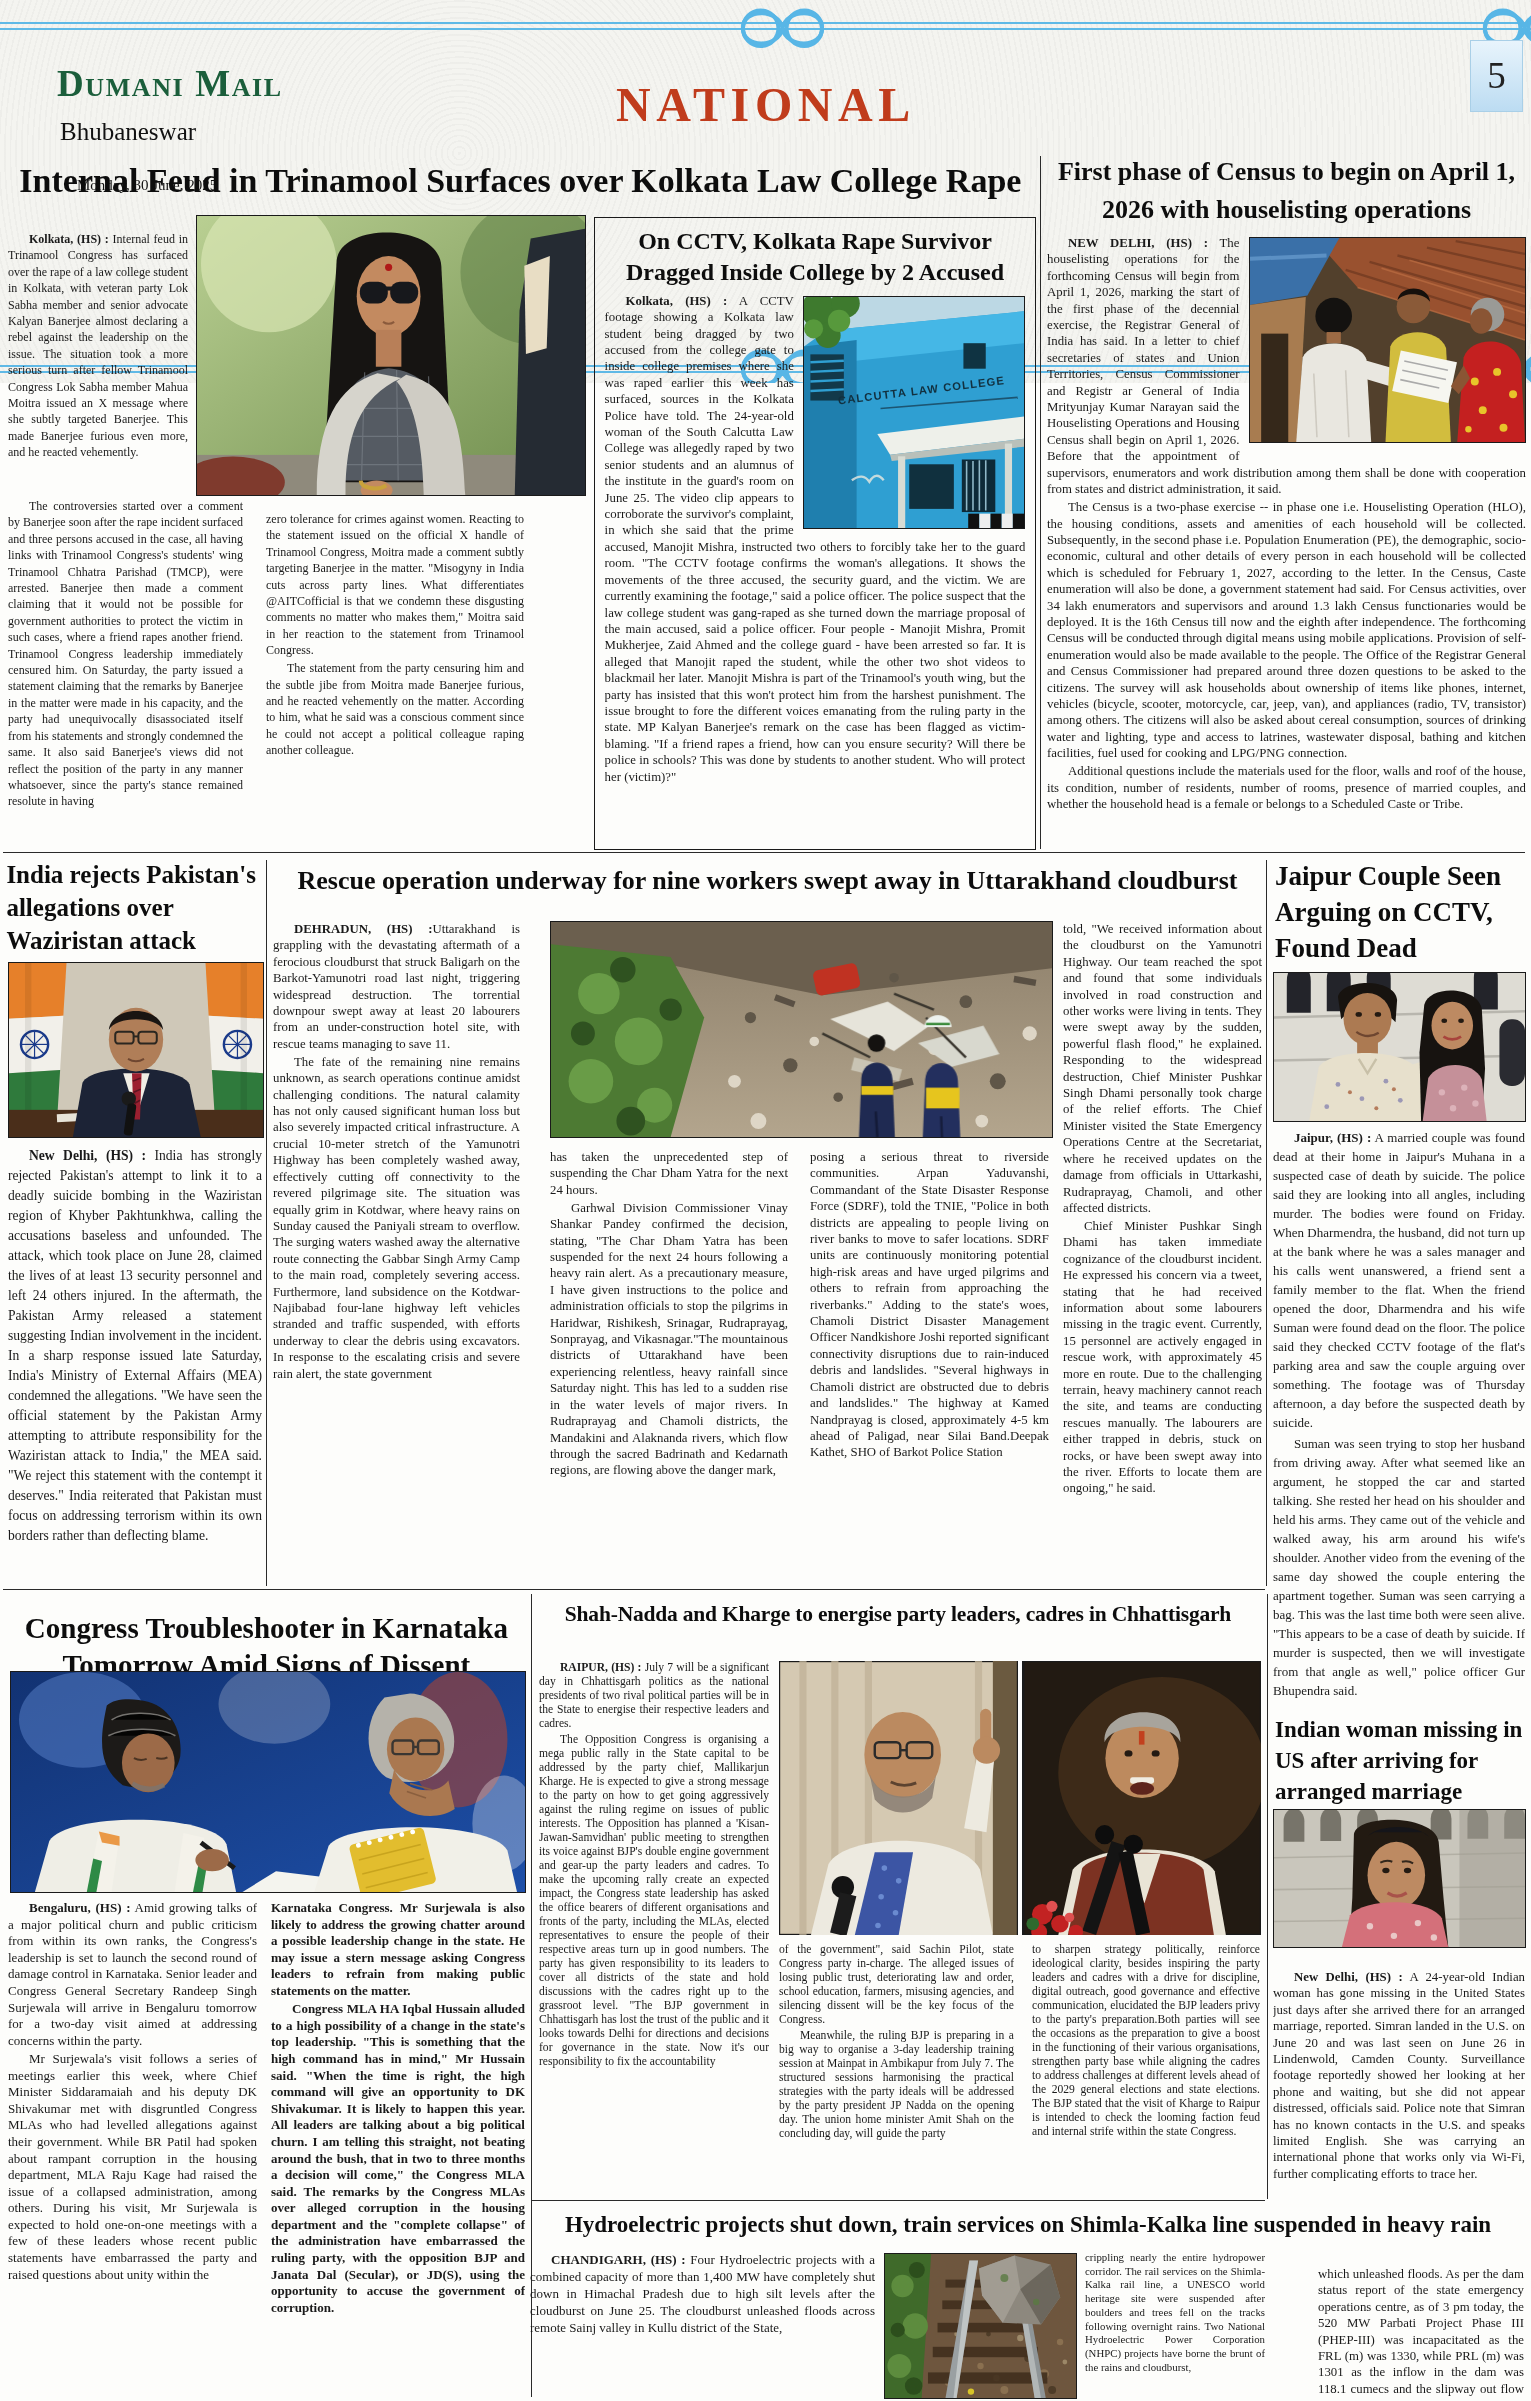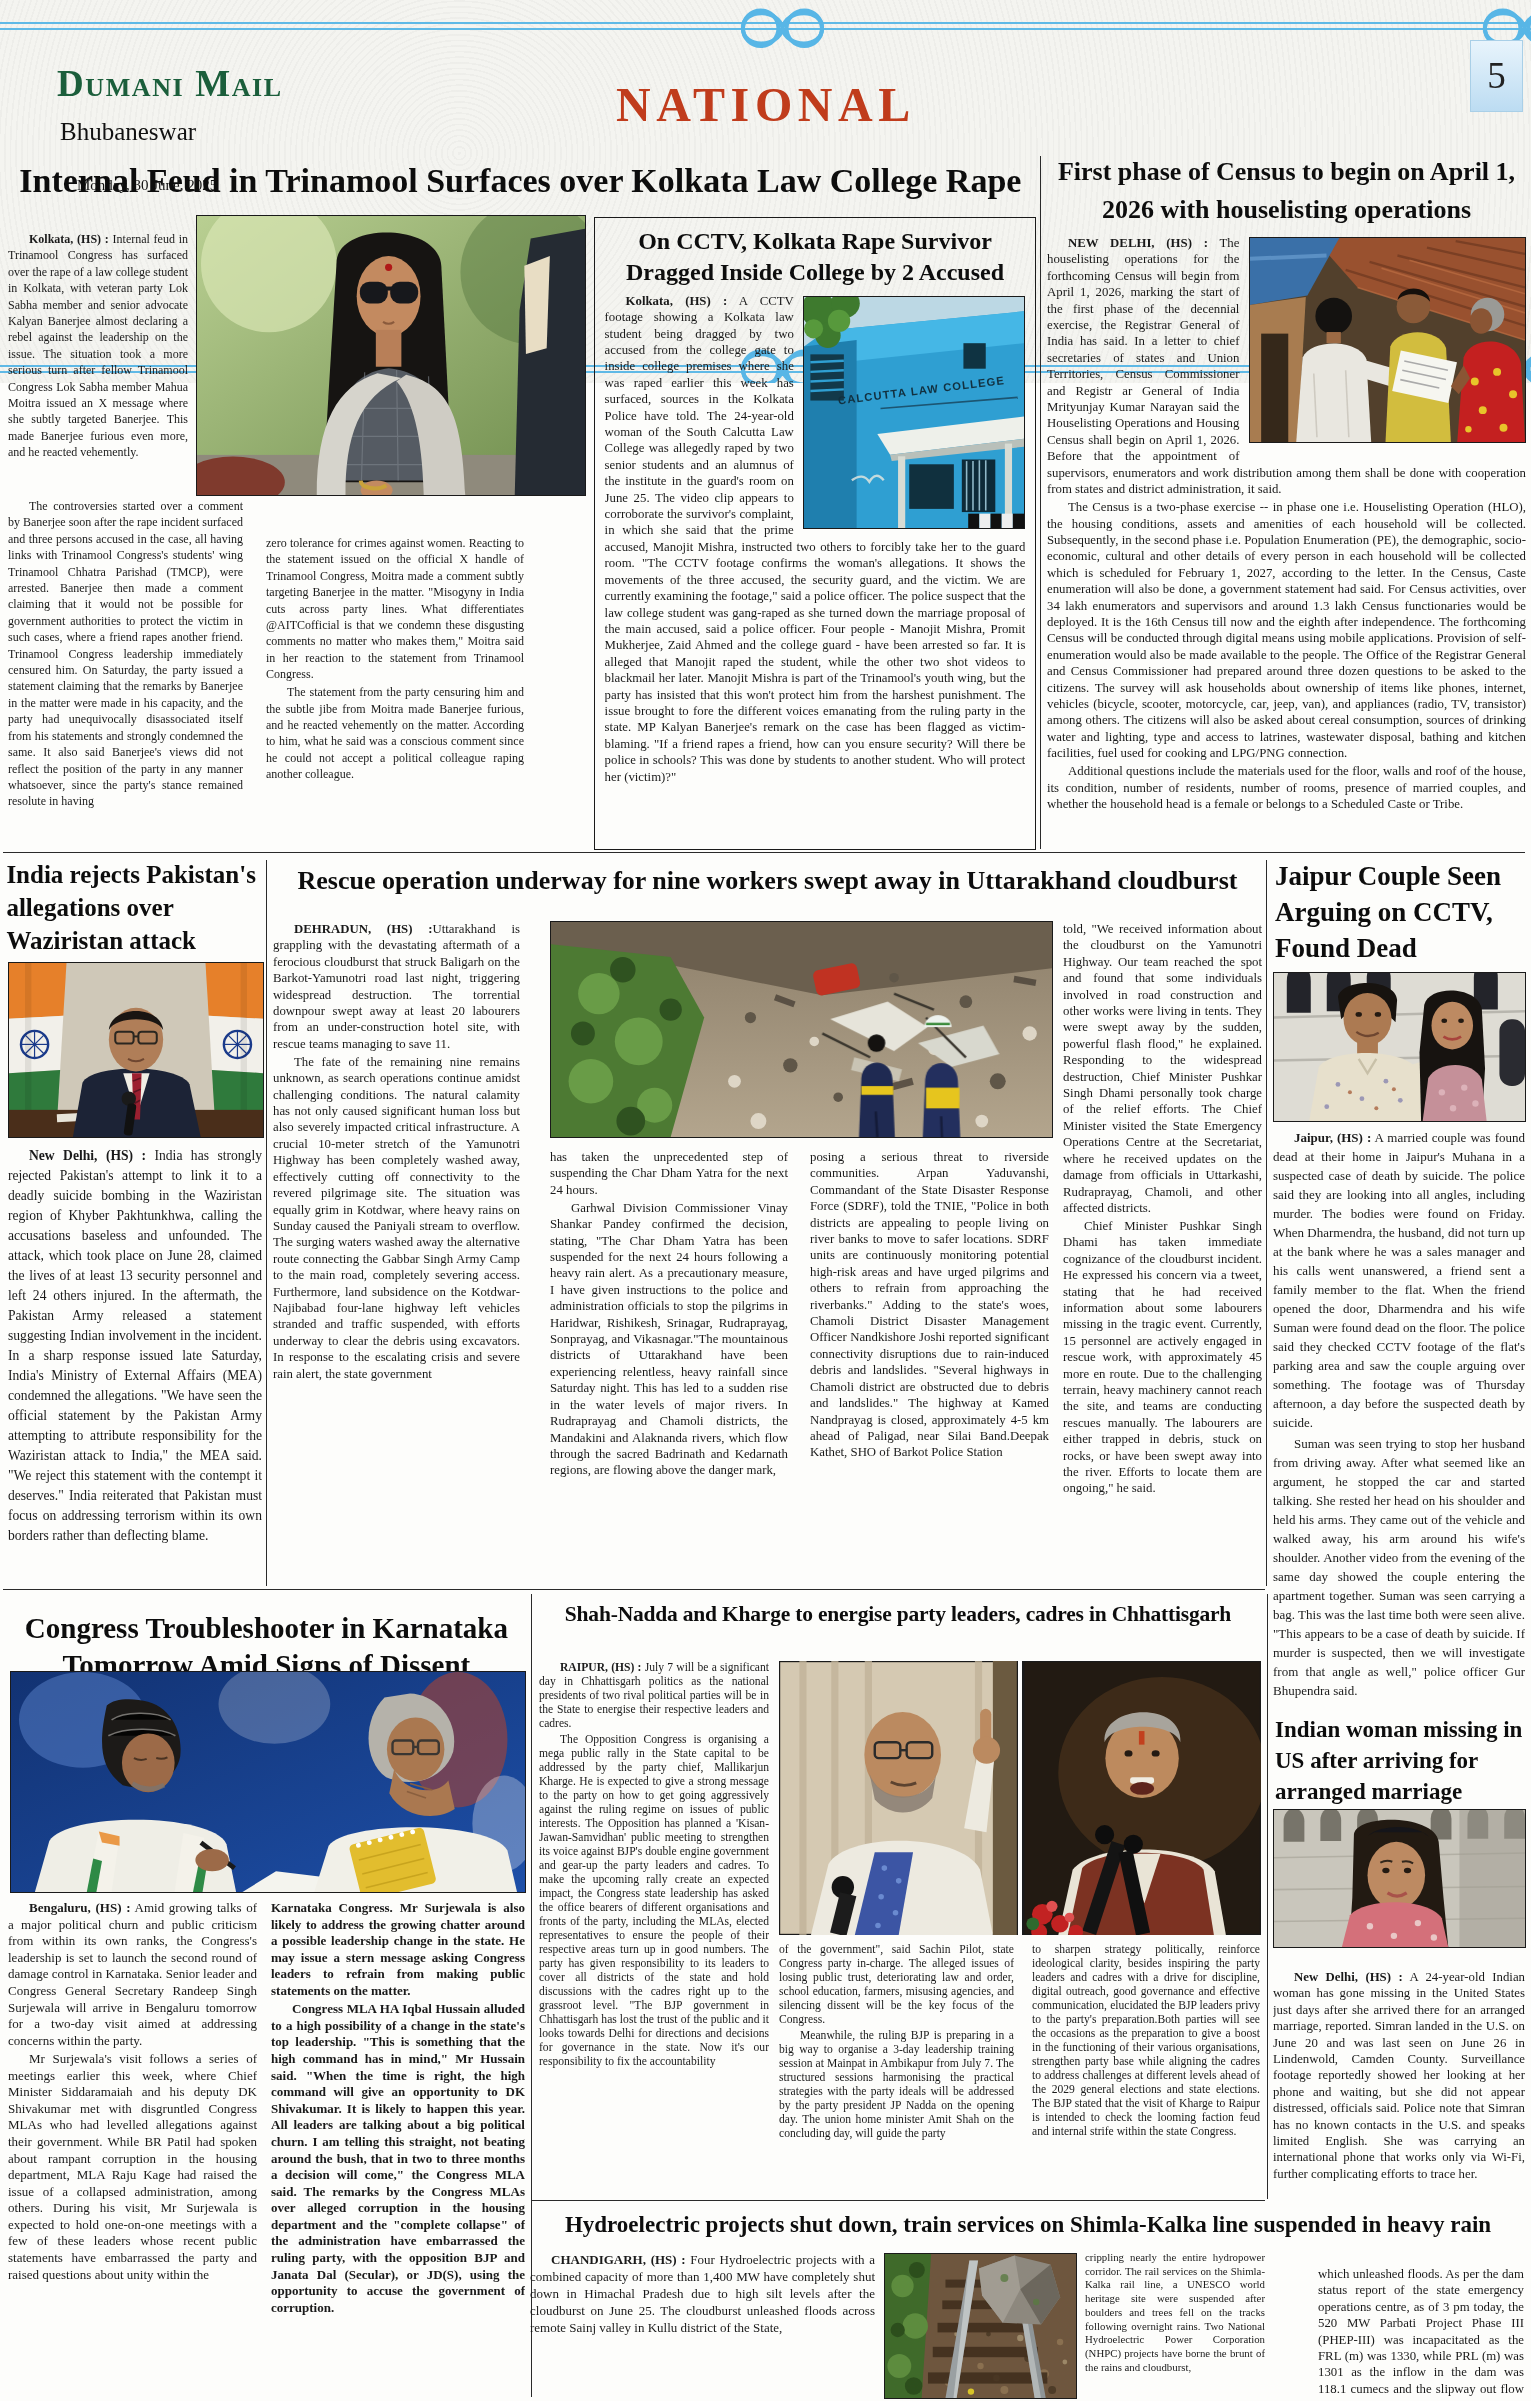--- a/index.html
+++ b/index.html
@@ -98,21 +98,21 @@
   <div class="hline" style="left:531px;top:2200px;width:734px;"></div>
 
   <div class="abs art-head center" style="left:6.4px;top:158px;width:1028px;font-size:34px;line-height:45px;">Internal Feud in Trinamool Surfaces over Kolkata Law College Rape</div>
 
   <div class="abs body-text t-trin" style="left:8px;top:231px;width:180px;height:263px;">
     <p><b class="dl">Kolkata, (HS) :</b><span> Internal feud in Trinamool Congress has surfaced over the rape of a law college student in Kolkata, with veteran party Lok Sabha member and senior advocate Kalyan Banerjee almost declaring a rebel against the leadership on the issue. The situation took a more serious turn after fellow Trinamool Congress Lok Sabha member Mahua Moitra issued an X message where she subtly targeted Banerjee. This made Banerjee furious even more, and he reacted vehemently.</span></p>
   </div>
   <div class="abs body-text t-trin" style="left:8px;top:498px;width:235px;height:351px;">
     <p>The controversies started over a comment by Banerjee soon after the rape incident surfaced and three persons accused in the case, all having links with Trinamool Congress's students' wing Trinamool Chhatra Parishad (TMCP), were arrested. Banerjee then made a comment claiming that it would not be possible for government authorities to protect the victim in such cases, where a friend rapes another friend. Trinamool Congress leadership immediately censured him. On Saturday, the party issued a statement claiming that the remarks by Banerjee in the matter were made in his capacity, and the party had unequivocally disassociated itself from his statements and strongly condemned the same. It also said Banerjee's views did not reflect the position of the party in any manner whatsoever, since the party's stance remained resolute in having</p>
   </div>
-  <div class="abs body-text t-trin" style="left:266px;top:535px;width:258px;height:338px;">
+  <div class="abs body-text t-trin" style="left:266px;top:511px;width:258px;height:338px;">
     <p class="cont">zero tolerance for crimes against women. Reacting to the statement issued on the official X handle of Trinamool Congress, Moitra made a comment subtly targeting Banerjee in the matter. "Misogyny in India cuts across party lines. What differentiates @AITCofficial is that we condemn these disgusting comments no matter who makes them," Moitra said in her reaction to the statement from Trinamool Congress.</p>
     <p>The statement from the party censuring him and the subtle jibe from Moitra made Banerjee furious, and he reacted vehemently on the matter. According to him, what he said was a conscious comment since he could not accept a political colleague raping another colleague.</p>
   </div>
 
   <div class="photo" style="left:196px;top:215px;width:388px;height:279px;">
     <svg viewBox="0 0 486 348" preserveAspectRatio="none">
       <defs>
           <linearGradient id="mo" x1="0" y1="0" x2="1" y2="1">
             <stop offset="0" stop-color="#b9cf92"></stop>
             <stop offset="1" stop-color="#6e8c4c"></stop>

